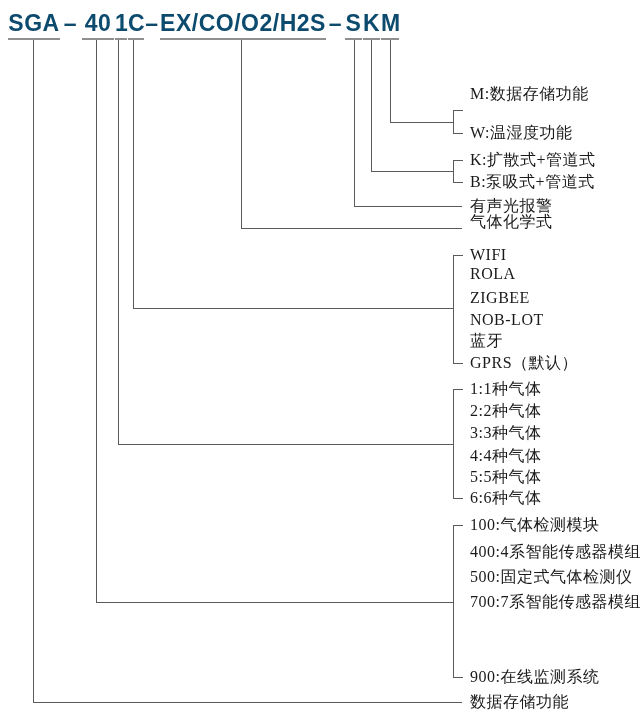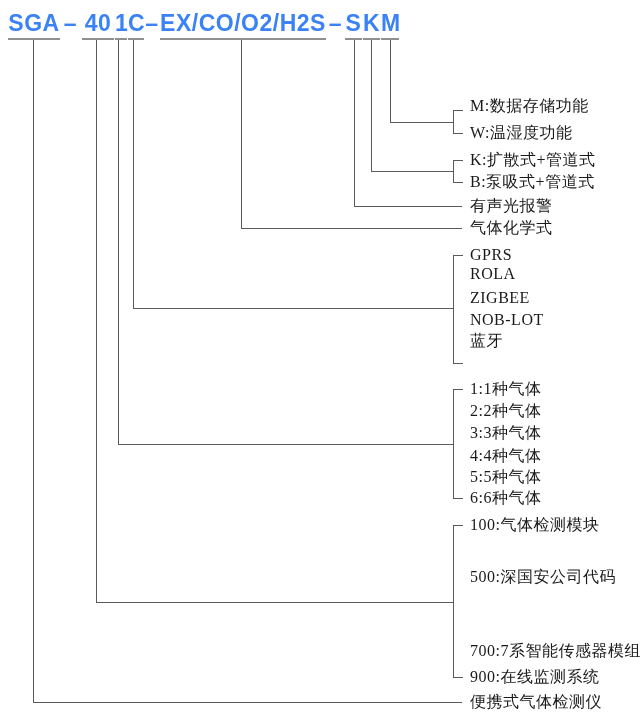--- a/index.html
+++ b/index.html
@@ -14,21 +14,21 @@
   
   .seg{
     position:absolute;
     top:8px;
     height:30px;
     line-height:30px;
     text-align:center;
     font-family:"Liberation Sans","DejaVu Sans",sans-serif;
     font-weight:bold;
     font-size:23px;
-    color:#3b82f6;
+    color:#0c4a6e;
     letter-spacing:0.5px;
     white-space:nowrap;
   }
   .seg.u{border-bottom:2px solid #8f8f8f;}
   
   .vl,.hl{position:absolute;background:#5a5a5a;}
   .vl{width:1px;}
   .hl{height:1px;}
   
   .lbl{
@@ -92,42 +92,44 @@
   <div class="hl" style="left:453px;top:363px;width:10px"></div>
 
   <div class="vl" style="left:453px;top:389px;height:110px"></div>
   <div class="hl" style="left:453px;top:389px;width:10px"></div>
   <div class="hl" style="left:453px;top:498px;width:10px"></div>
 
   <div class="vl" style="left:453px;top:525px;height:153px"></div>
   <div class="hl" style="left:453px;top:525px;width:10px"></div>
   <div class="hl" style="left:453px;top:677px;width:10px"></div>
 
-  <span class="lbl" style="top:96px">M:数据存储功能</span>
+  <span class="lbl" style="top:84px">M:数据存储功能</span>
   <span class="lbl" style="top:123px">W:温湿度功能</span>
 
   <span class="lbl" style="top:150px">K:扩散式+管道式</span>
   <span class="lbl" style="top:172px">B:泵吸式+管道式</span>
 
   <span class="lbl" style="top:196px">有声光报警</span>
-  <span class="lbl" style="top:218px">气体化学式</span>
+  <span class="lbl" style="top:212px">气体化学式</span>
 
-  <span class="lbl" style="top:245px">GPRS</span>
+  <span class="lbl" style="top:245px">WIFI</span>
   <span class="lbl" style="top:264px">ROLA</span>
   <span class="lbl" style="top:288px">ZIGBEE</span>
   <span class="lbl" style="top:310px">NOB-LOT</span>
   <span class="lbl" style="top:331px">蓝牙</span>
+  <span class="lbl" style="top:353px">GPRS（默认）</span>
 
   <span class="lbl" style="top:379px">1:1种气体</span>
   <span class="lbl" style="top:401px">2:2种气体</span>
   <span class="lbl" style="top:423px">3:3种气体</span>
   <span class="lbl" style="top:446px">4:4种气体</span>
   <span class="lbl" style="top:467px">5:5种气体</span>
   <span class="lbl" style="top:488px">6:6种气体</span>
 
   <span class="lbl" style="top:515px">100:气体检测模块</span>
-  <span class="lbl" style="top:567px">500:深国安公司代码</span>
-  <span class="lbl" style="top:641px">700:7系智能传感器模组</span>
+  <span class="lbl" style="top:542px">400:4系智能传感器模组</span>
+  <span class="lbl" style="top:567px">500:固定式气体检测仪</span>
+  <span class="lbl" style="top:592px">700:7系智能传感器模组</span>
   <span class="lbl" style="top:667px">900:在线监测系统</span>
 
-  <span class="lbl" style="top:692px">便携式气体检测仪</span>
+  <span class="lbl" style="top:692px">数据存储功能</span>
 
 </div>
 
 </body></html>

